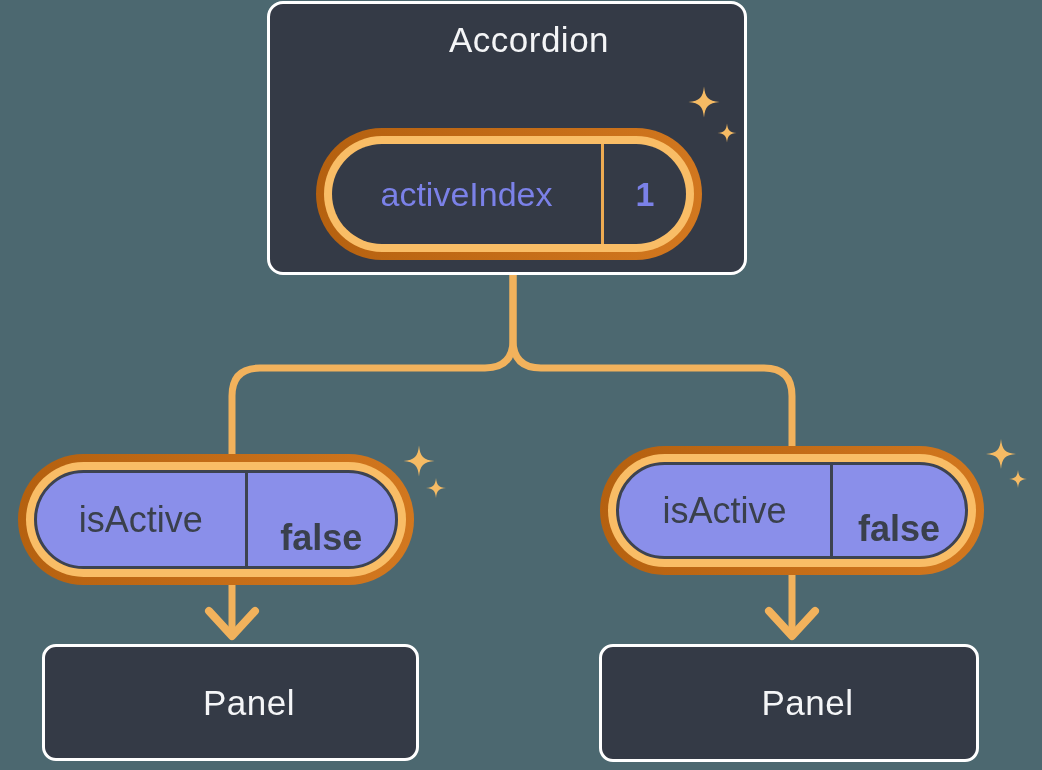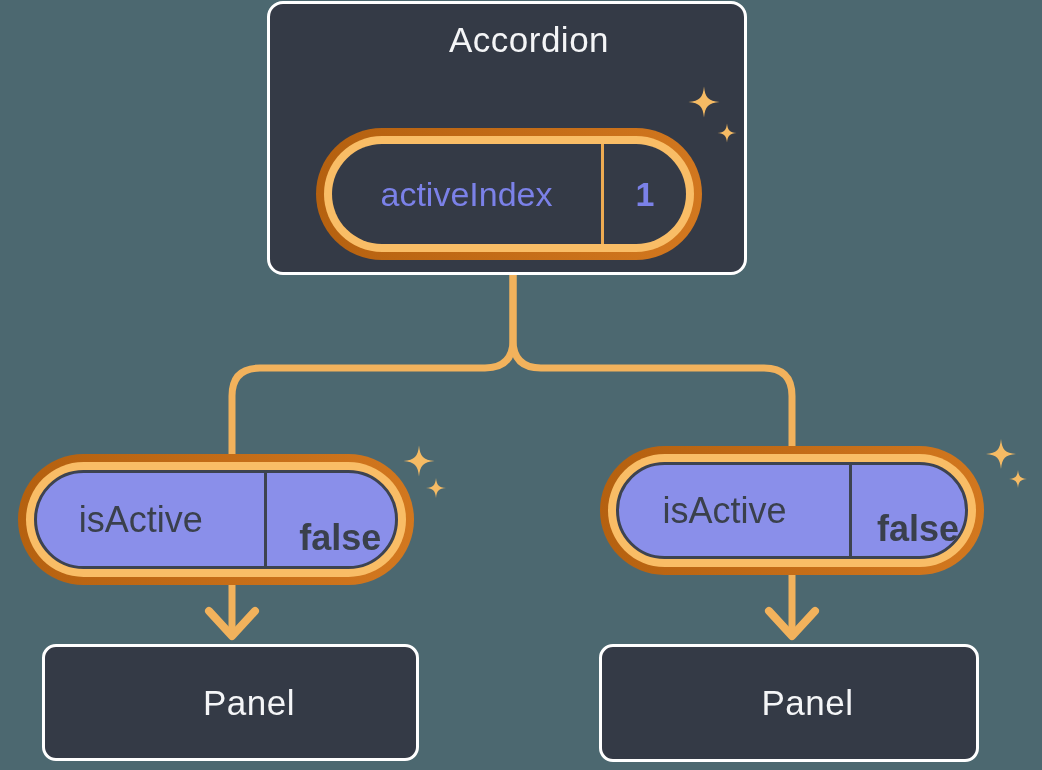--- a/index.html
+++ b/index.html
@@ -93,21 +93,20 @@
     flex: 1;
     border-radius: 999px;
     display: flex;
     align-items: stretch;
     overflow: hidden;
   }
   .pill-inner.dark { background: var(--node-bg); }
   .pill-inner.purple {
     background: var(--pill-purple);
     border: 3px solid var(--pill-outline);
-    gap: 19px;
   }
   .pill-cell {
     display: flex;
     align-items: center;
     justify-content: center;
     white-space: nowrap;
   }
   .pill-divider { width: 3px; align-self: stretch; }
   .pill-divider.orange { background: var(--divider-orange); }
   .pill-divider.dark   { background: var(--pill-outline); }

